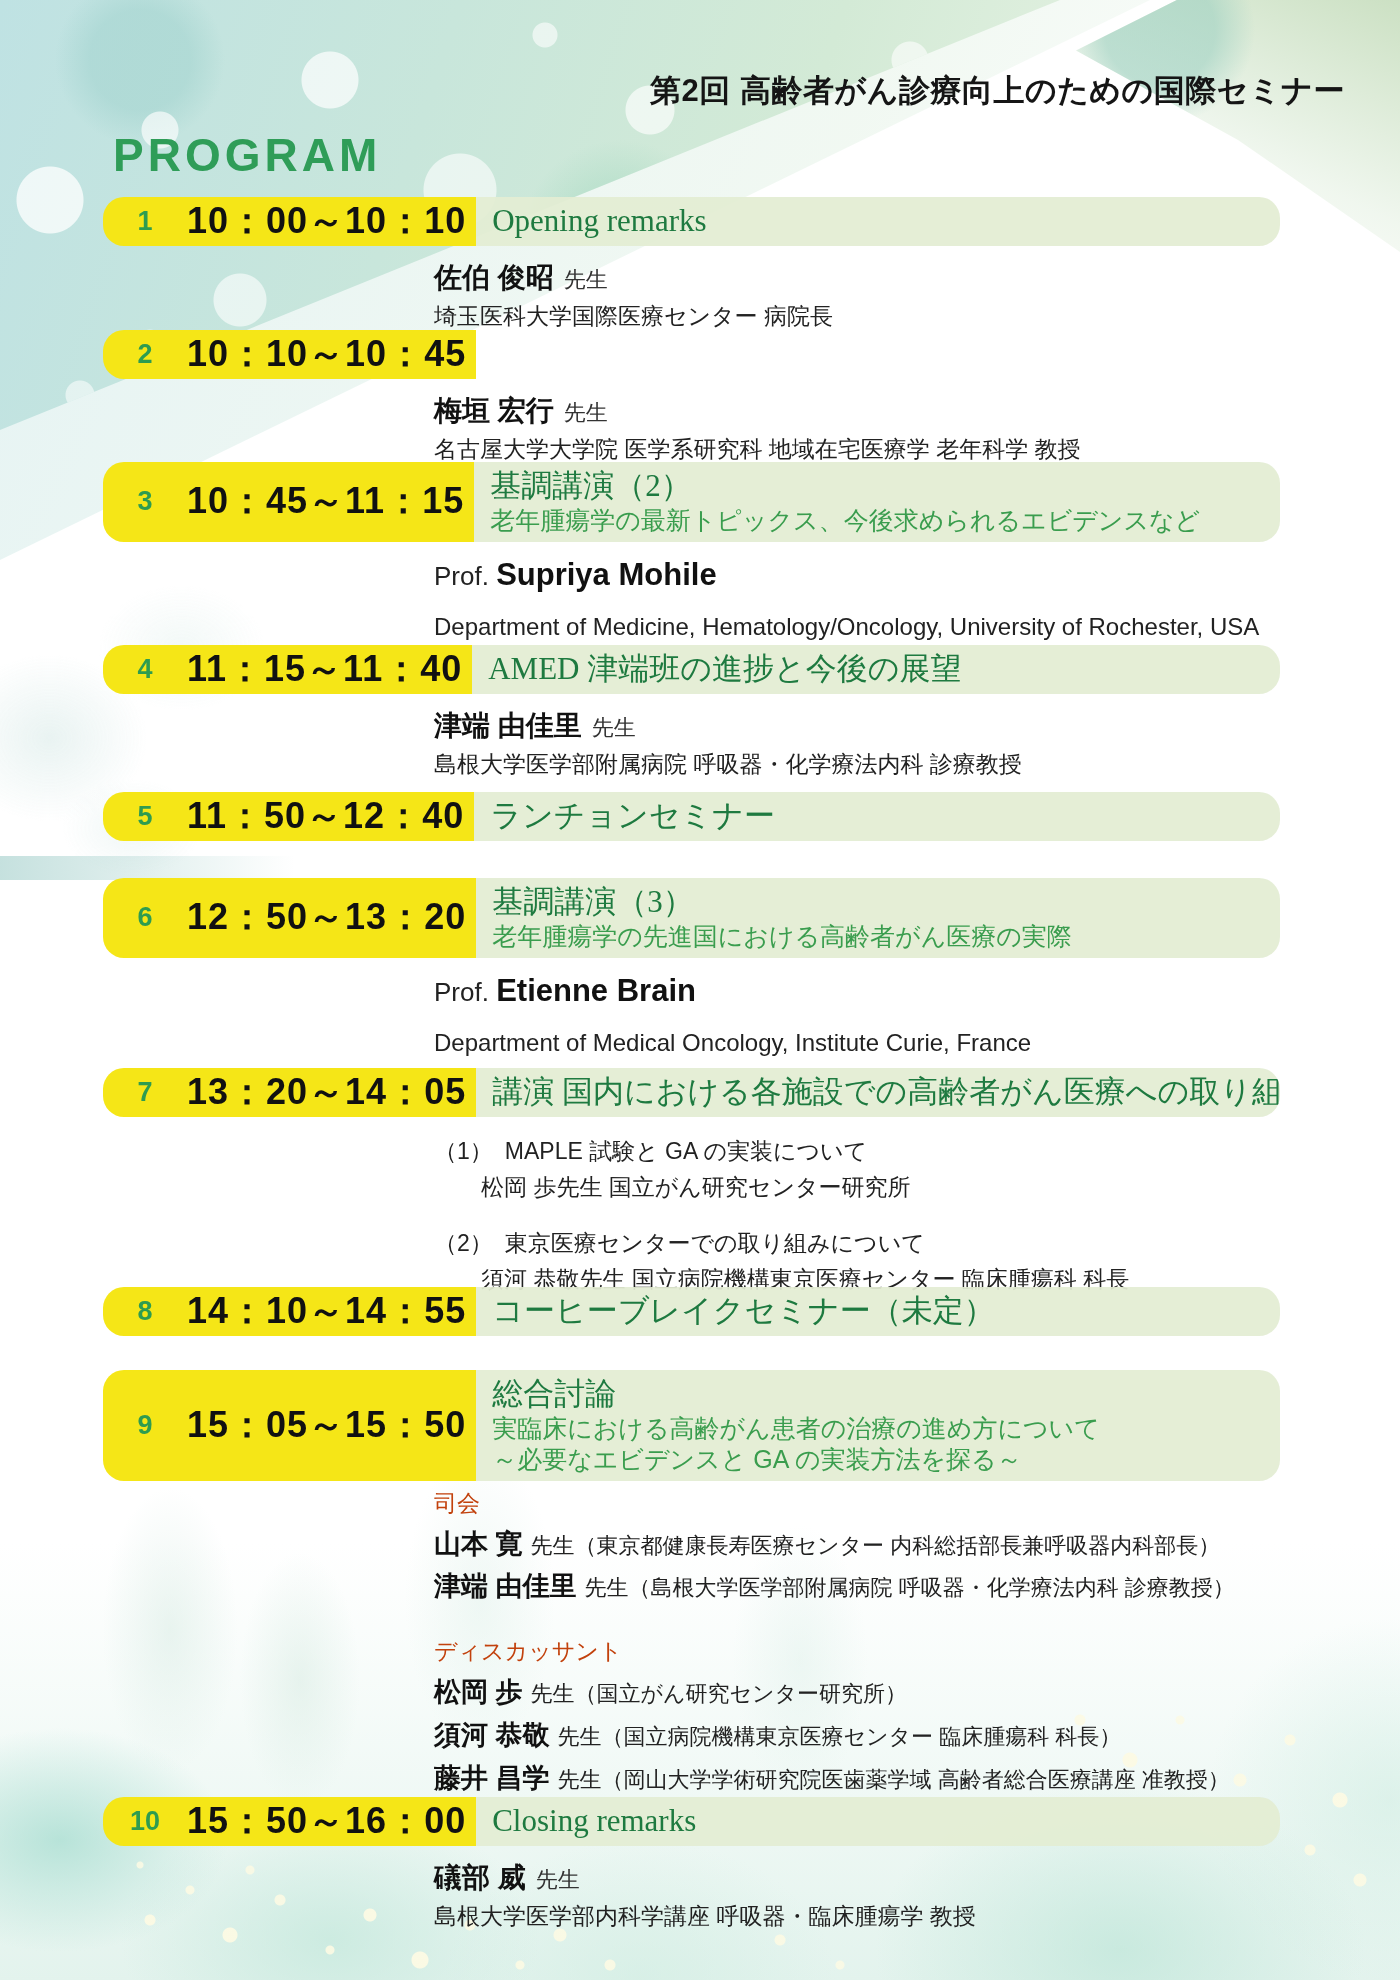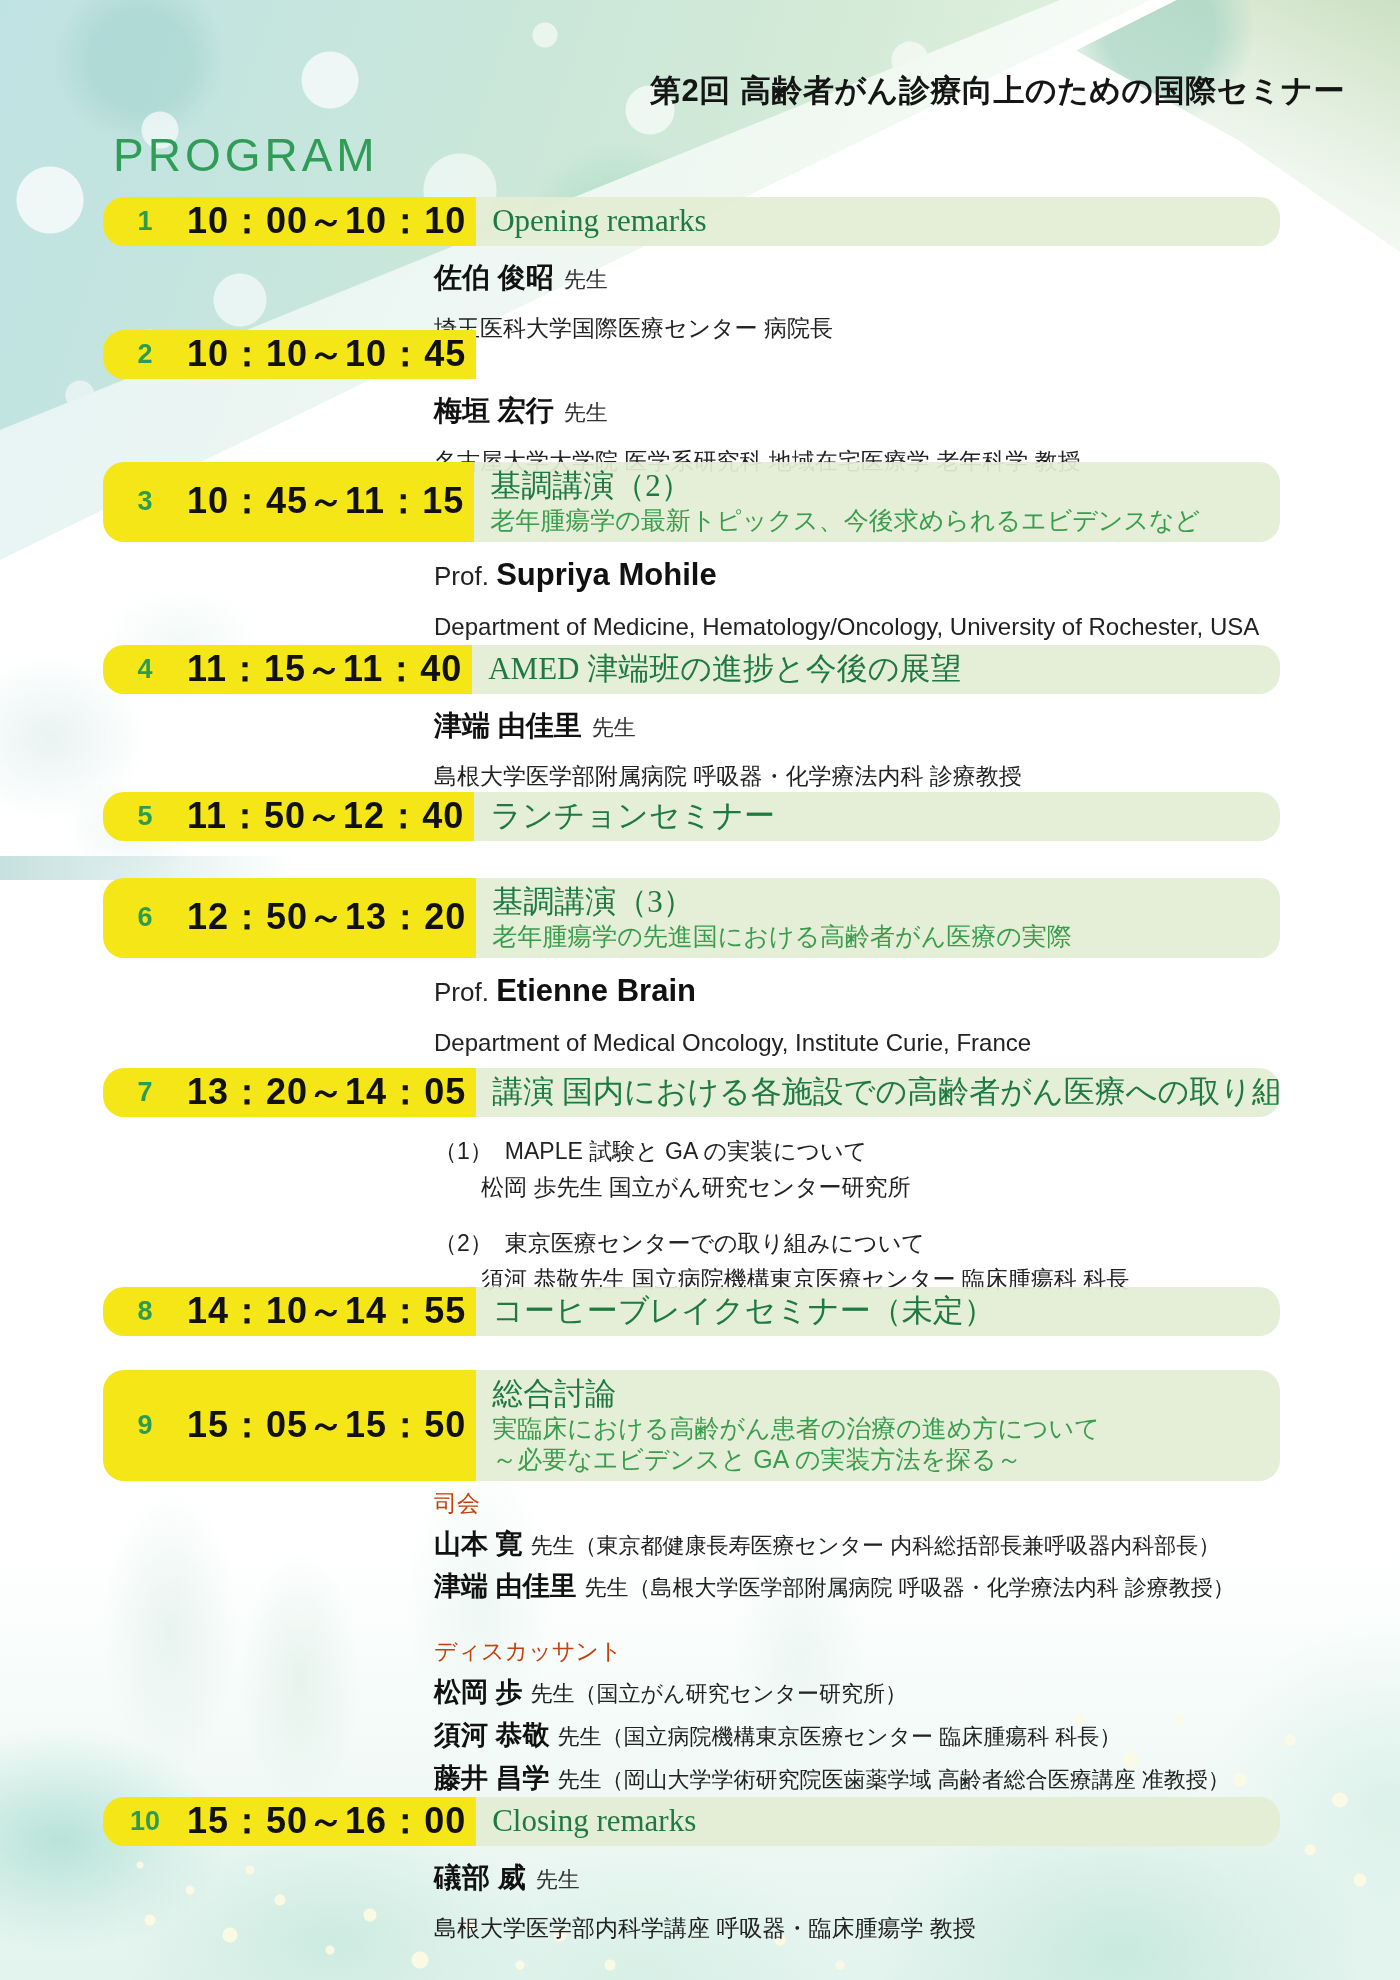--- a/index.html
+++ b/index.html
@@ -96,21 +96,21 @@
       linear-gradient(to top, rgba(222,241,234,.85), rgba(235,247,242,.45) 50%, rgba(255,255,255,0) 78%);
   }
   
   .content{position:relative;z-index:1;}
   .event-title{
     position:absolute;top:70px;right:55px;
     font-size:31px;font-weight:bold;color:#151515;letter-spacing:.5px;white-space:nowrap;
   }
   .program-heading{
     position:absolute;top:128px;left:113px;
-    font-size:46px;font-weight:400;color:#2f9d58;letter-spacing:4px;
+    font-size:46px;font-weight:700;color:#2f9d58;letter-spacing:4px;
   }
   .session{position:absolute;left:103px;width:1177px;}
   .bar{display:flex;align-items:stretch;border-radius:21px;overflow:hidden;min-height:42px;}
   .timebox{
     flex:0 0 315px;background:#f5e617;display:flex;align-items:center;
   }
   .num{flex:0 0 84px;text-align:center;font-size:27px;font-weight:bold;color:#2e9c50;}
   .time{flex:1;text-align:center;font-size:36px;font-weight:bold;color:#111;
         letter-spacing:1px;white-space:nowrap;padding-right:10px;}
   .titlebox{
@@ -125,21 +125,21 @@
   .inline-sub{
     font-family:"Liberation Sans","DejaVu Sans",sans-serif;
     font-size:24px;color:#3a9d4e;margin-left:16px;font-weight:400;
   }
   .bar-sub{
     font-size:25px;color:#3a9d4e;line-height:1.24;white-space:nowrap;
   }
   .speakers{margin:15px 0 0 331px;}
   .spk-name{font-size:28px;font-weight:bold;color:#111;line-height:1.2;white-space:nowrap;}
   .spk-suffix{font-size:22px;font-weight:400;color:#333;margin-left:10px;}
-  .spk-aff{font-size:23px;color:#222;margin-top:20px;line-height:1.2;white-space:nowrap;}
+  .spk-aff{font-size:23px;color:#222;margin-top:8px;line-height:1.2;white-space:nowrap;}
   .spk-prefix{font-size:26px;font-weight:400;color:#222;}
   .spk-name-en{font-size:31px;font-weight:bold;color:#111;}
   .spk-aff-en{font-size:24px;color:#222;margin-top:20px;white-space:nowrap;}
   .item{margin:20px 0 0 331px;font-size:23px;color:#222;line-height:1.3;}
   .item + .item{margin-top:26px;}
   .item-line1{display:flex;white-space:nowrap;}
   .item-no{flex:0 0 auto;margin-right:12px;}
   .item-speaker{margin:6px 0 0 47px;white-space:nowrap;}
   .role-label{margin:7px 0 0 331px;font-size:23px;color:#c2410c;}
   .role-label.second{margin-top:32px;}

